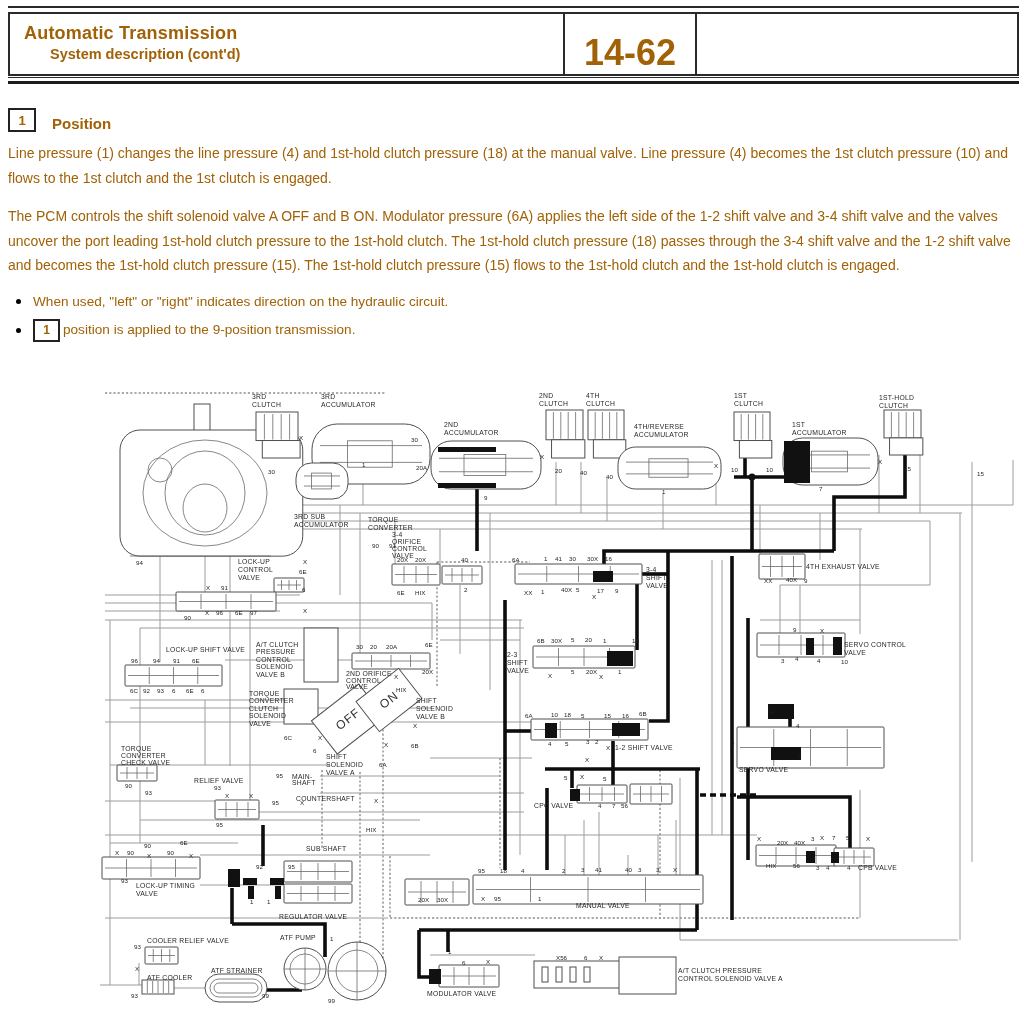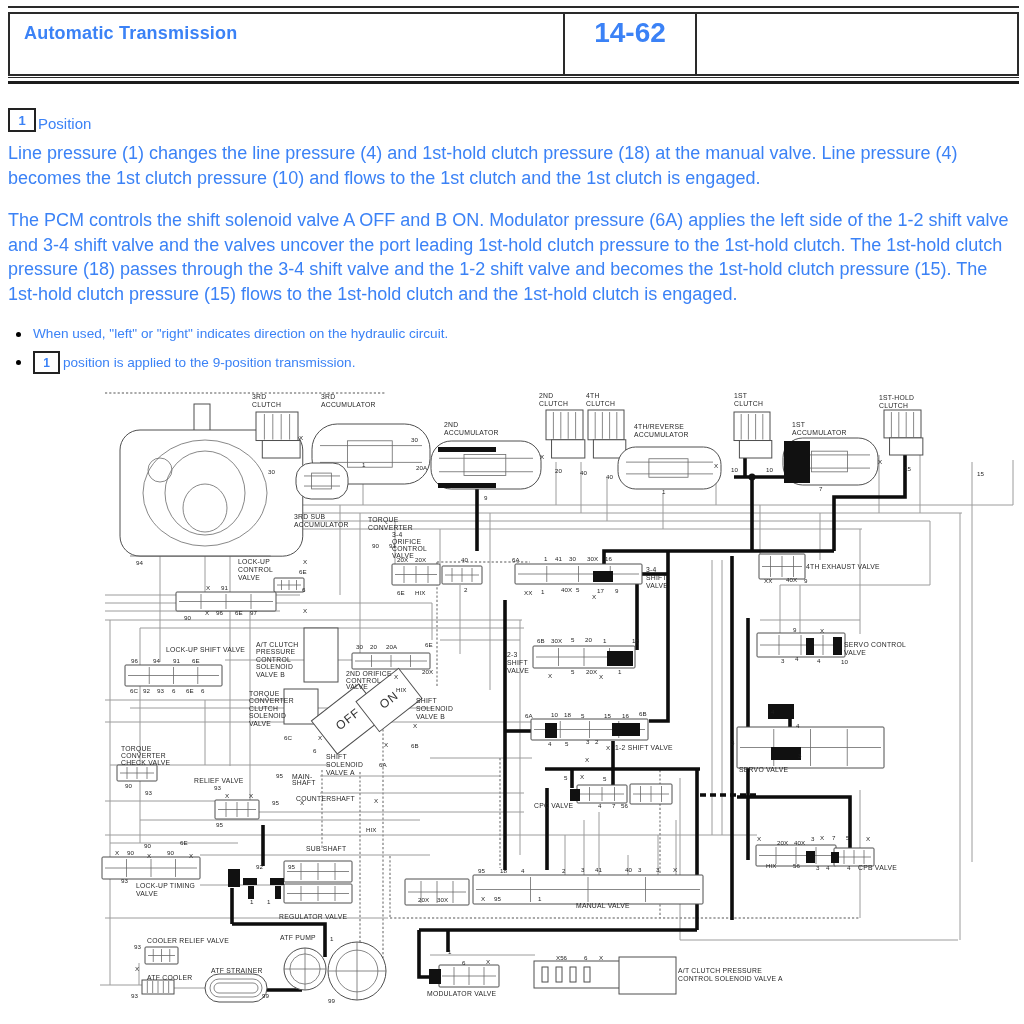--- a/index.html
+++ b/index.html
@@ -1,35 +1,35 @@
 <!DOCTYPE html>
 <html><head>
 <meta charset="utf-8">
 <style>
   html,body{margin:0;padding:0;background:#fff;}
-  .page{position:relative;width:1024px;height:1024px;background:#fff;color:#3b82f6;
+  .page{position:relative;width:1024px;height:1024px;background:#fff;color:#a16207;
         font-family:"Liberation Sans",sans-serif;overflow:hidden;}
   
   .hdr{position:absolute;top:6px;left:8px;right:5px;}
   .hdr-top{border-top:2px solid #2a2a2a;height:4px;}
   .hdr-row{display:flex;border:2px solid #2a2a2a;height:60px;background:#fff;}
   .hc1{flex:0 0 555px;border-right:2px solid #2a2a2a;padding-top:9px;padding-left:14px;box-sizing:border-box;}
   .hc1 .t1{font-size:18px;font-weight:bold;letter-spacing:.2px;}
   .hc1 .t2{font-size:14.5px;font-weight:bold;margin-left:26px;margin-top:2px;}
-  .hc2{flex:0 0 132px;border-right:2px solid #2a2a2a;text-align:center;font-size:28px;font-weight:bold;padding-top:3px;box-sizing:border-box;}
+  .hc2{flex:0 0 132px;border-right:2px solid #2a2a2a;text-align:center;font-size:36px;font-weight:bold;padding-top:18px;box-sizing:border-box;}
   .hc3{flex:1;}
   .hdr-bot{height:3px;border-top:1px solid #2a2a2a;border-bottom:3px solid #1c1c1c;margin-top:1px;}
   
   .content{position:absolute;left:8px;right:8px;top:96px;}
   .h1{font-size:17px;font-weight:bold;letter-spacing:.2px;}
   .posrow{display:flex;align-items:flex-end;margin-top:14px;height:22px;}
   .numbox{width:24px;height:20px;border:2px solid #222;font-size:13px;font-weight:bold;
           display:flex;align-items:center;justify-content:center;background:#fff;}
-  .poslbl{font-size:15px;font-weight:normal;margin-left:2px;}
-  .para{font-size:18px;line-height:24.5px;margin-top:9px;text-align:left;}
+  .poslbl{font-size:15px;font-weight:bold;margin-left:16px;}
+  .para{font-size:14px;line-height:24.5px;margin-top:9px;text-align:left;}
   .notelbl{font-size:13.6px;margin-top:8px;}
   .bullets{margin:6px 0 0 4px;padding:0;list-style:none;}
   .bullets li{font-size:13.6px;line-height:20px;margin-top:7px;display:flex;align-items:center;}
   .bullets li .dot{width:5px;height:5px;border-radius:50%;background:#000;margin:0 12px 0 4px;flex:0 0 auto;}
   .inlinebox{display:inline-flex;width:23px;height:19px;border:2px solid #222;font-size:12px;font-weight:bold;
              align-items:center;justify-content:center;margin-right:3px;}
   
   #diagram-wrap{position:absolute;left:0;top:385px;width:1024px;height:639px;}
   svg text{font-family:"Liberation Sans",sans-serif;fill:#1f1f1f;}
   .lb{font-size:6.8px;letter-spacing:.25px;}
@@ -46,20 +46,21 @@
 </head>
 <body>
 
 <div class="page">
 
   <div class="hdr">
     <div class="hdr-top"></div>
     <div class="hdr-row">
       <div class="hc1">
         <div class="t1">Automatic Transmission</div>
+        <div class="t2">System description (cont'd)</div>
       </div>
       <div class="hc2">14-62</div>
       <div class="hc3"></div>
     </div>
     <div class="hdr-bot"></div>
   </div>
 
   <div class="content">
     <div class="posrow">
       <div class="numbox">1</div>

